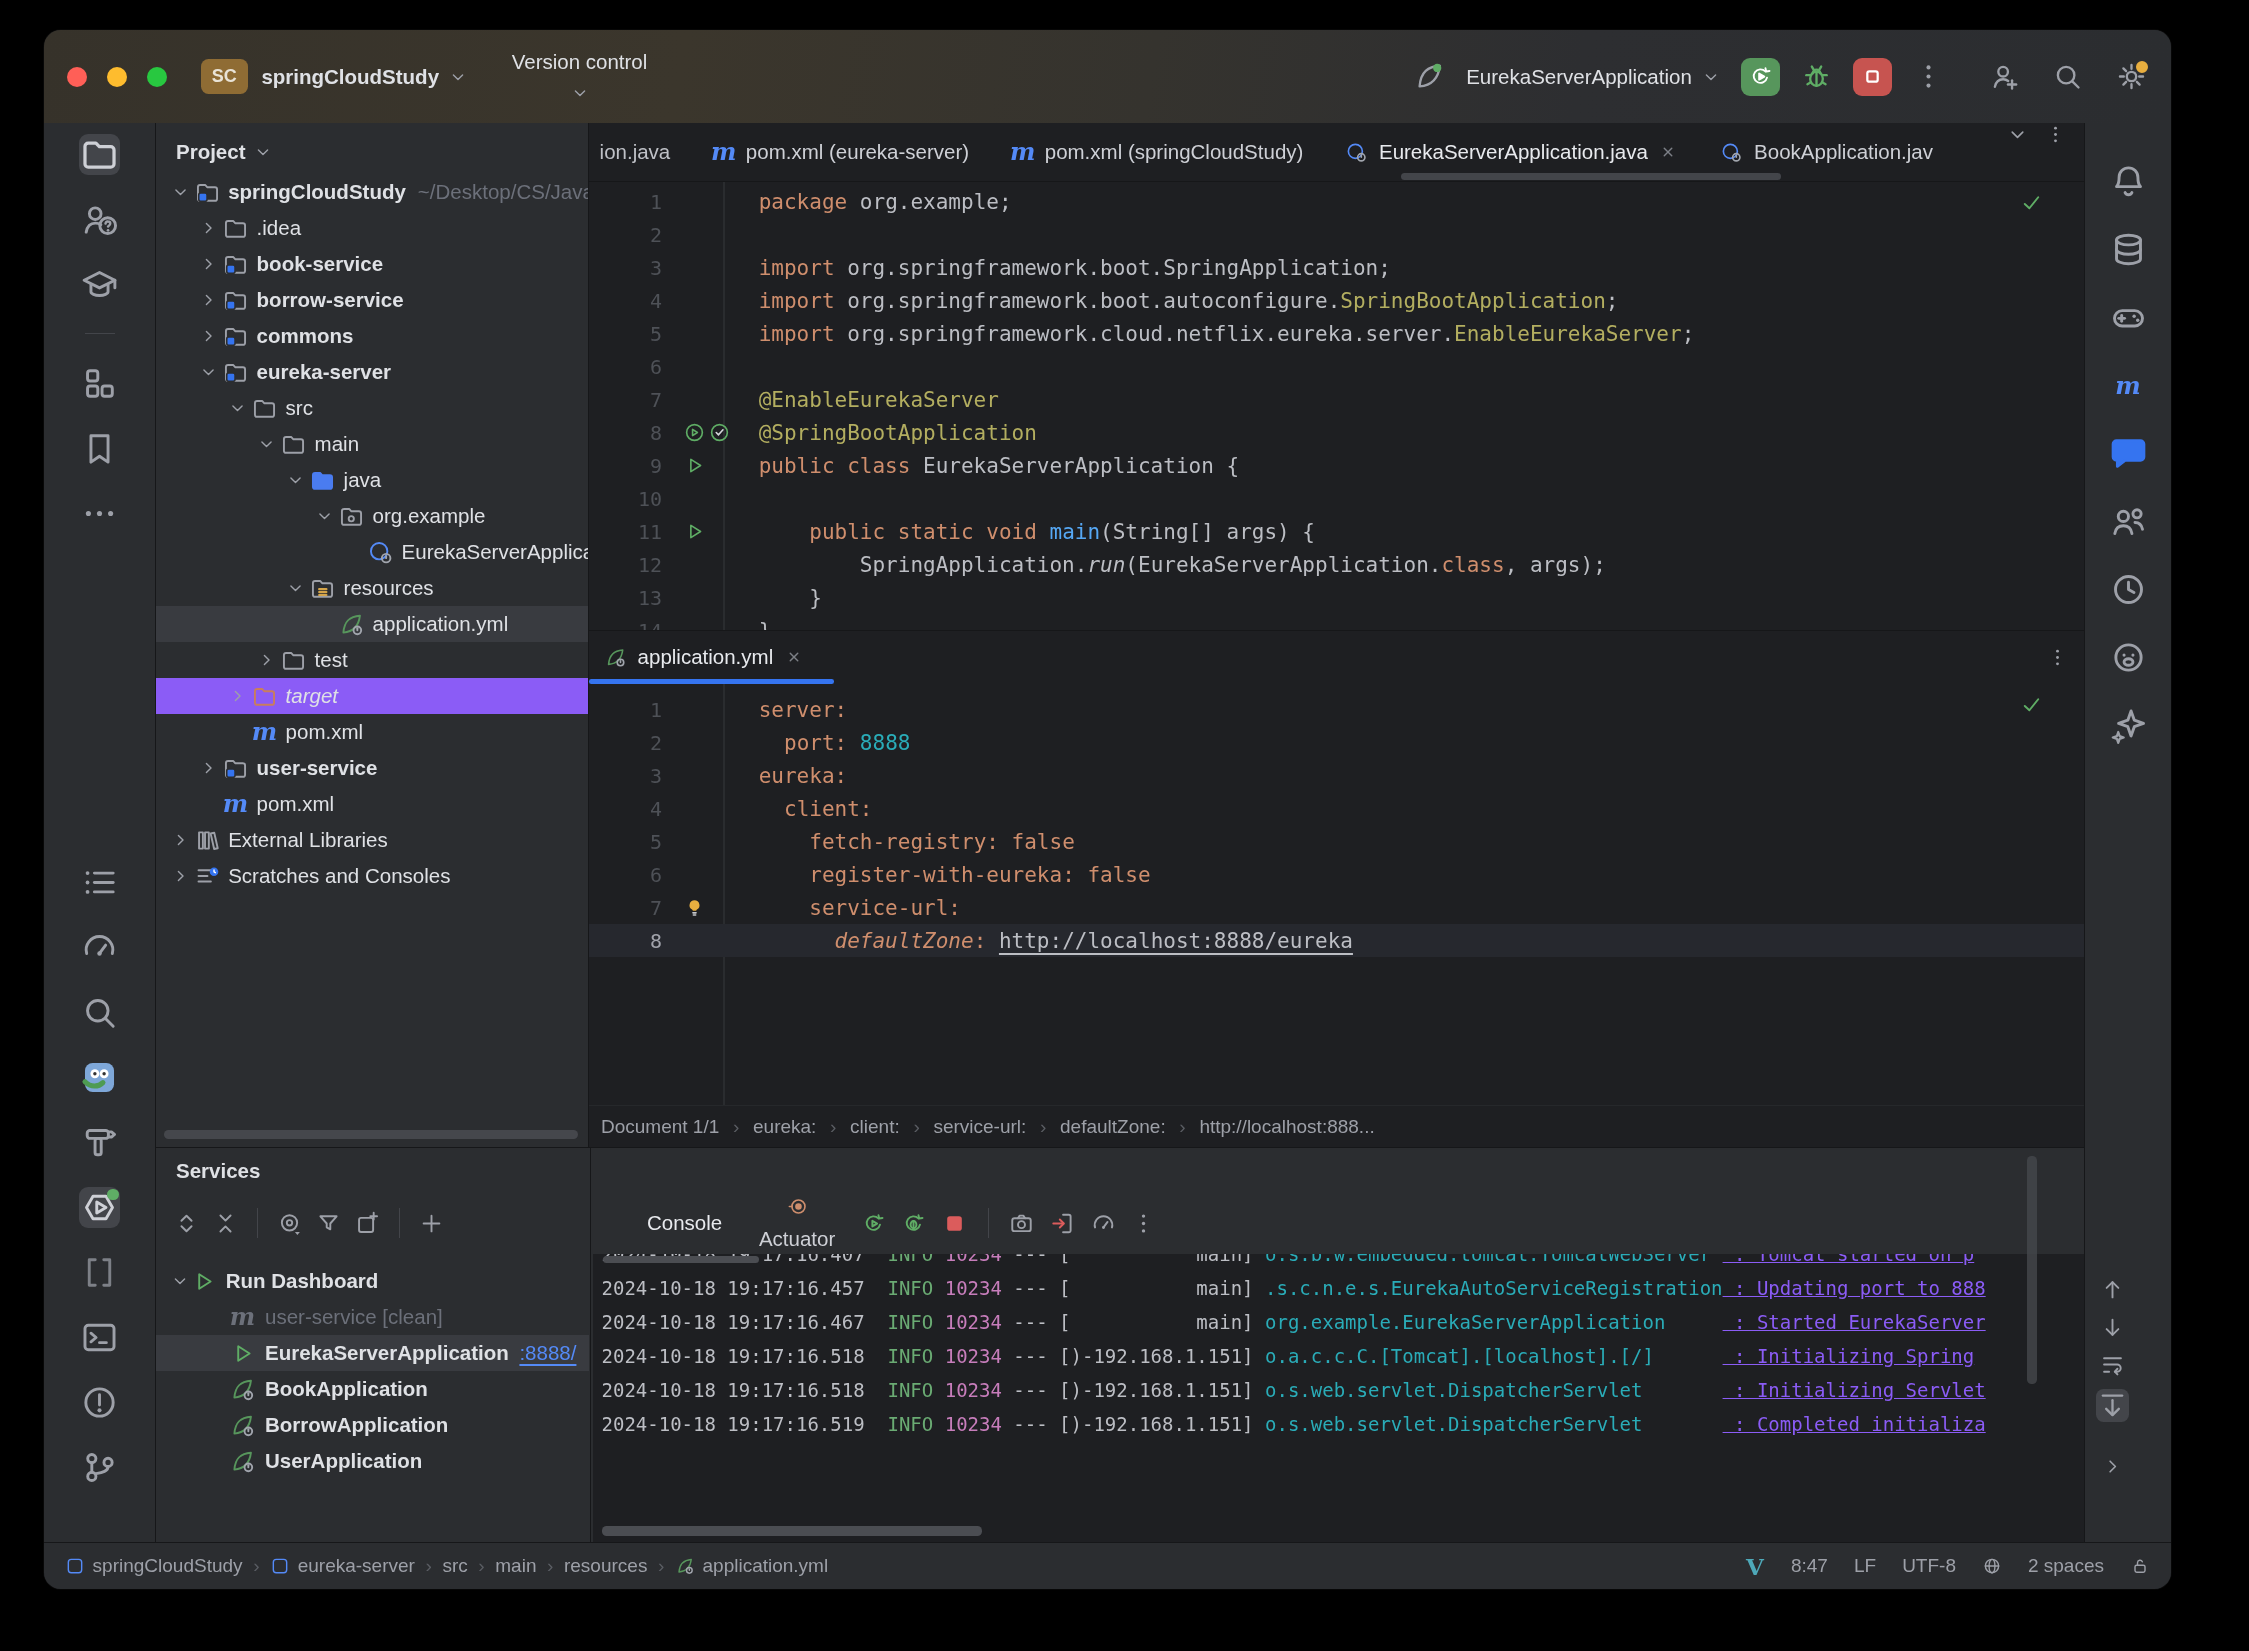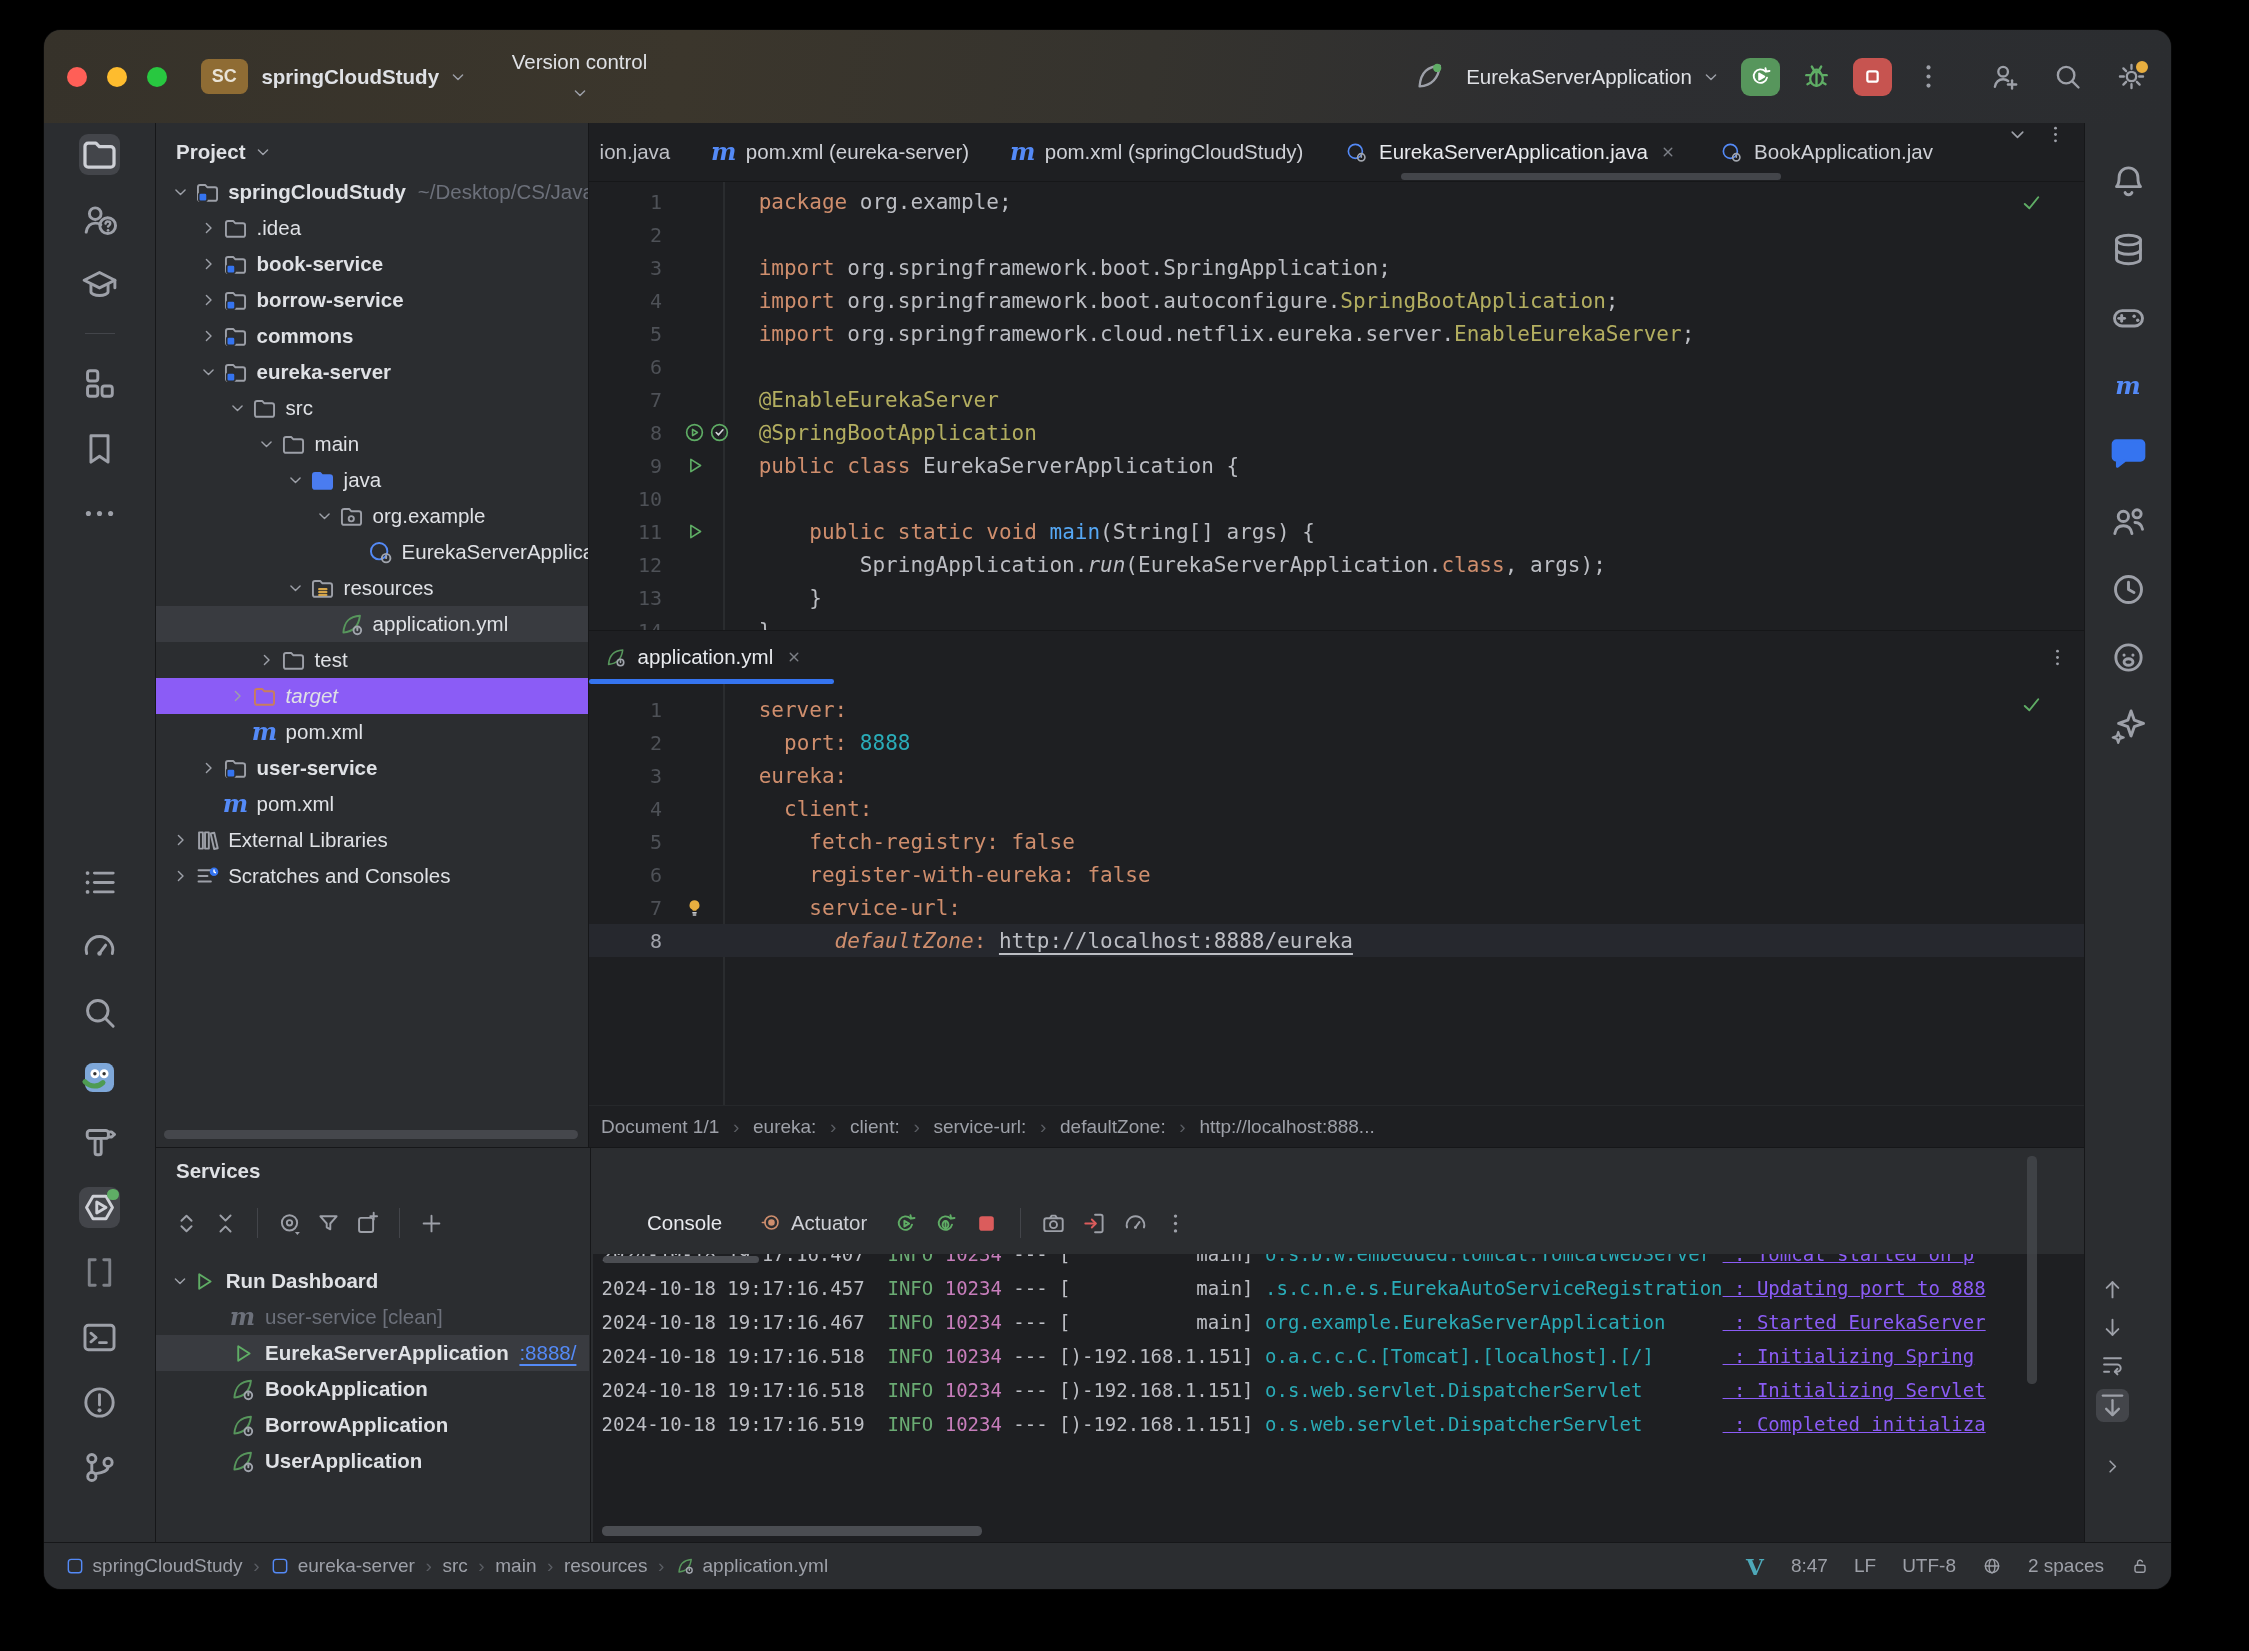--- a/index.html
+++ b/index.html
@@ -86,21 +86,21 @@
   
   .services{position:absolute;left:112px;top:1117px;width:1928px;height:395px;background:#2B2D30;
     border-top:1.5px solid #161719;box-sizing:border-box;overflow:hidden;}
   .sv-head{padding:10.6px 0 0 20px;font-size:20.5px;font-weight:700;height:33px;box-sizing:border-box;}
   .sv-toolbar{position:absolute;left:0;top:44px;right:0;height:62px;display:flex;align-items:center;}
   .sv-tools-left{display:flex;align-items:center;gap:12px;padding-left:16.7px;width:418px;flex:none;}
   .tool-div{width:0;height:30px;border-left:1.5px solid #43454A;margin:0 6px;}
   .console-col{position:absolute;left:434px;top:0;right:0;bottom:0;border-left:1.5px solid #161719;}
   .console-head{position:absolute;left:0;top:44px;right:0;height:62px;display:flex;align-items:center;gap:16.7px;padding-left:56px;}
   .chead-tab{font-size:20.5px;color:#E8EAEE;}
-  .chead-actuator{display:flex;gap:9px;font-size:20.5px;color:#CED0D6;margin-left:20px;}
+  .chead-actuator{display:flex;align-items:center;gap:9px;font-size:20.5px;color:#CED0D6;margin-left:20px;flex-direction:column;}
   .console-body{position:absolute;left:1.5px;top:106px;right:0;bottom:0;background:#1E1F22;overflow:hidden;
     font-family:"DejaVu Sans Mono",monospace;}
   .crow{height:34px;line-height:34px;white-space:pre;font-size:19px;padding-left:9px;}
   .c-ts{color:#BCBEC4;} .c-info{color:#6AAB73;} .c-pid{color:#C77DBB;} .c-th{color:#BCBEC4;}
   .c-log{color:#2AACB8;} .c-msg{color:#8b5cf6;text-decoration:underline;}
   .ctopthumb{position:absolute;left:10.6px;top:1.5px;width:156px;height:7.6px;border-radius:3.8px;background:#4B4D52;}
   .chscroll{position:absolute;left:10.6px;bottom:6px;width:380px;height:10px;border-radius:4.6px;background:#4B4D52;}
   .cvscroll{position:absolute;right:47px;top:7.6px;width:10px;height:228px;border-radius:4.6px;background:#45474C;opacity:.8;}
   .sv-tree{position:absolute;left:0;top:115px;width:433px;bottom:0;overflow:hidden;}
   .srow{height:36px;display:flex;align-items:center;white-space:nowrap;font-size:20.5px;color:#DFE1E5;}

